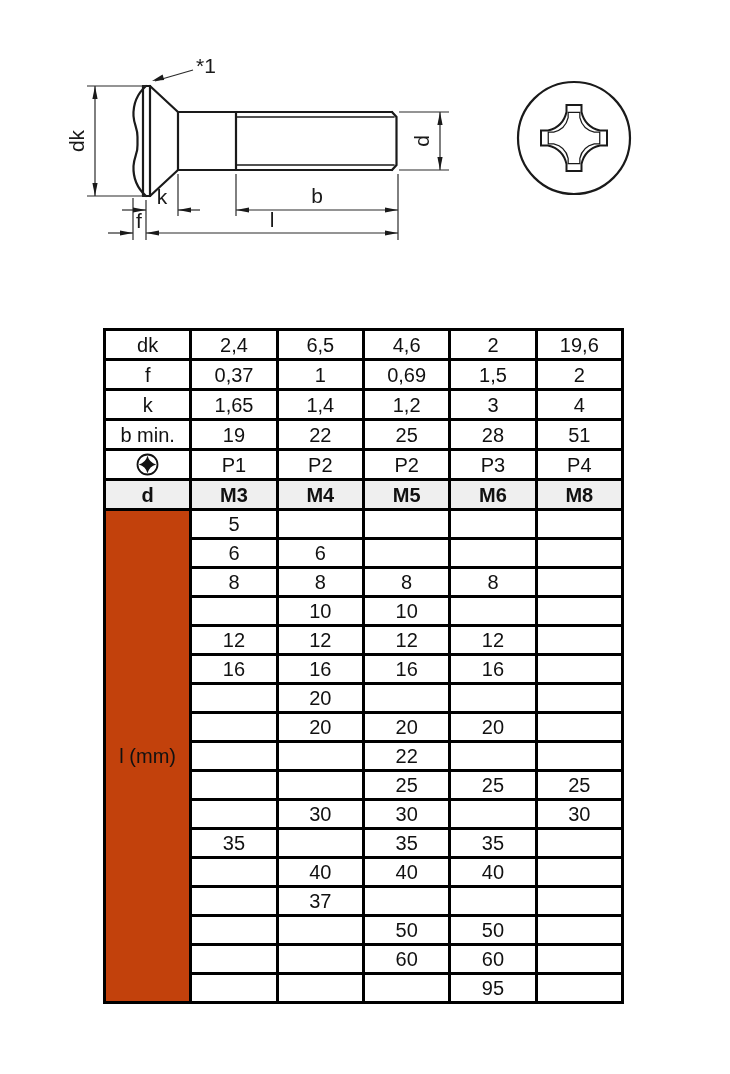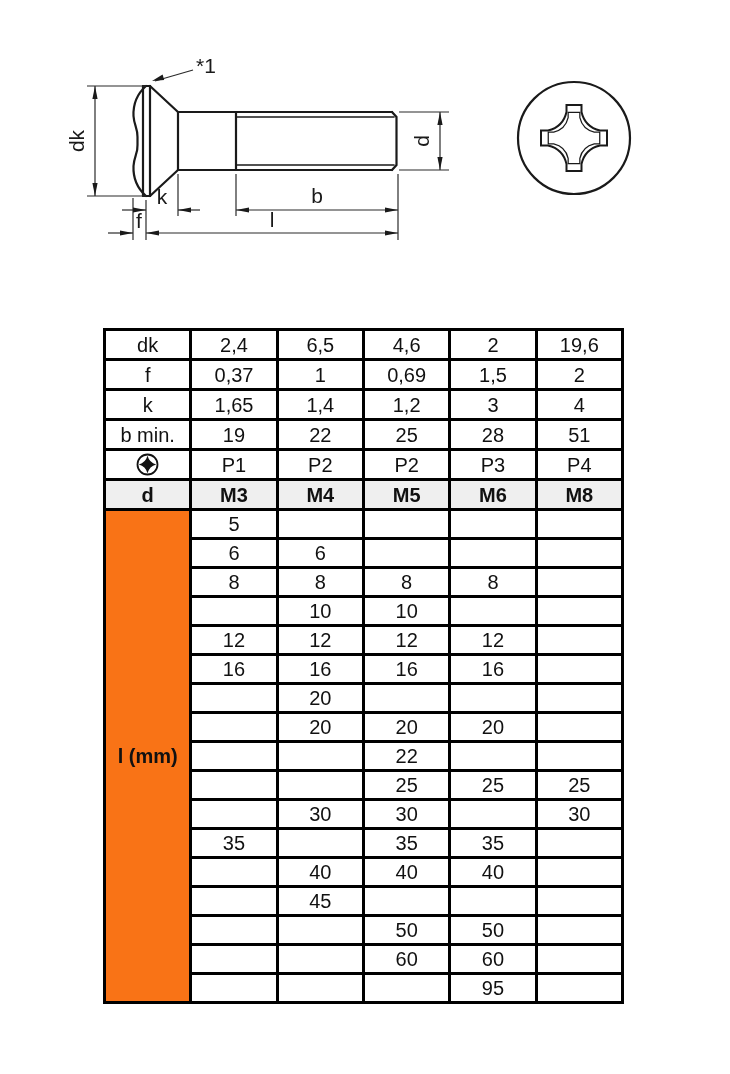--- a/index.html
+++ b/index.html
@@ -17,21 +17,21 @@
   }
   table.dim-table td{
     border:3px solid #000;text-align:center;vertical-align:middle;
     padding:0;overflow:hidden;white-space:nowrap;
   }
   tr.header-row td{height:27px;}
   tr.body-row td{height:26px;}
   td.bold{font-weight:bold;}
   tr.shaded td{background:#efefef;}
   td.body-label-cell{
-    background:#f97316;font-weight:bold;font-size:20px;
+    background:#c2410c;font-weight:normal;font-size:20px;
   }
   td.icon-cell svg{display:block;margin:0 auto;}
 </style>
 </head>
 <body>
 
 <svg id="drawing" width="730" height="300" viewBox="0 0 730 300">
 
   <g fill="none" stroke="#1a1a1a" stroke-width="2.2" stroke-linecap="round">
 
@@ -271,21 +271,21 @@
       </tr>
       <tr class="body-row">
         <td></td>
         <td>40</td>
         <td>40</td>
         <td>40</td>
         <td></td>
       </tr>
       <tr class="body-row">
         <td></td>
-        <td>45</td>
+        <td>37</td>
         <td></td>
         <td></td>
         <td></td>
       </tr>
       <tr class="body-row">
         <td></td>
         <td></td>
         <td>50</td>
         <td>50</td>
         <td></td>

